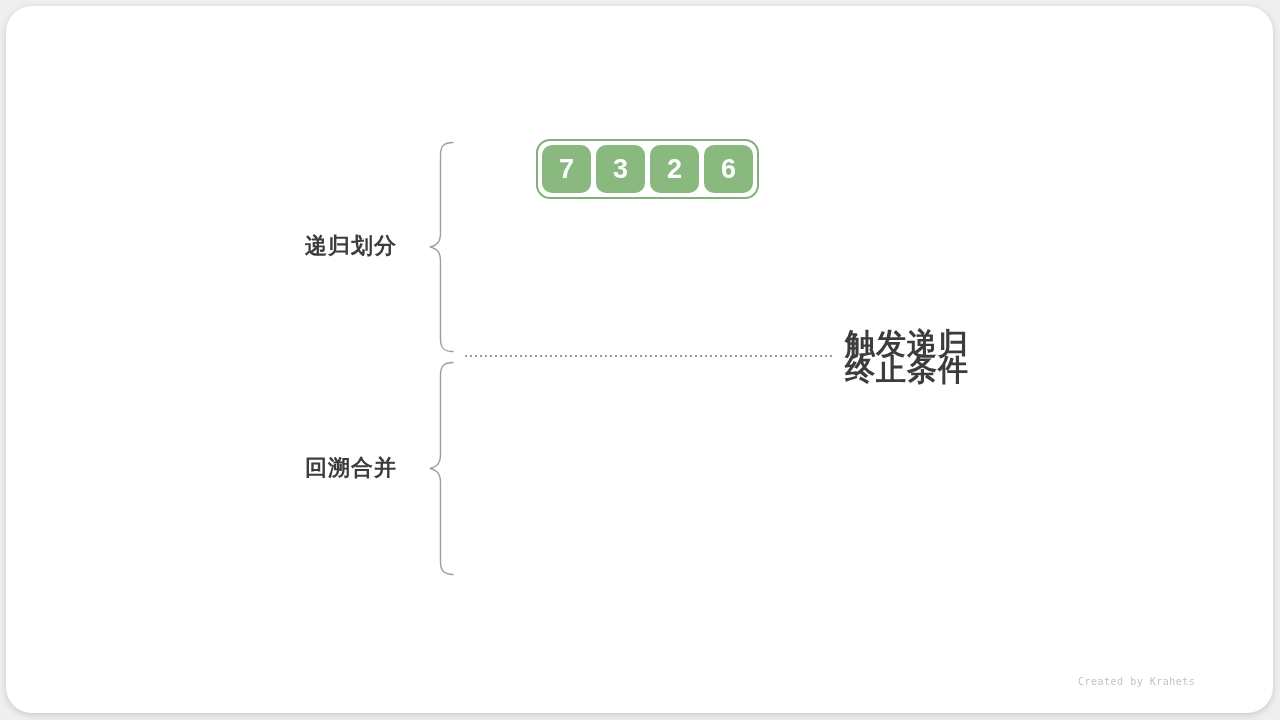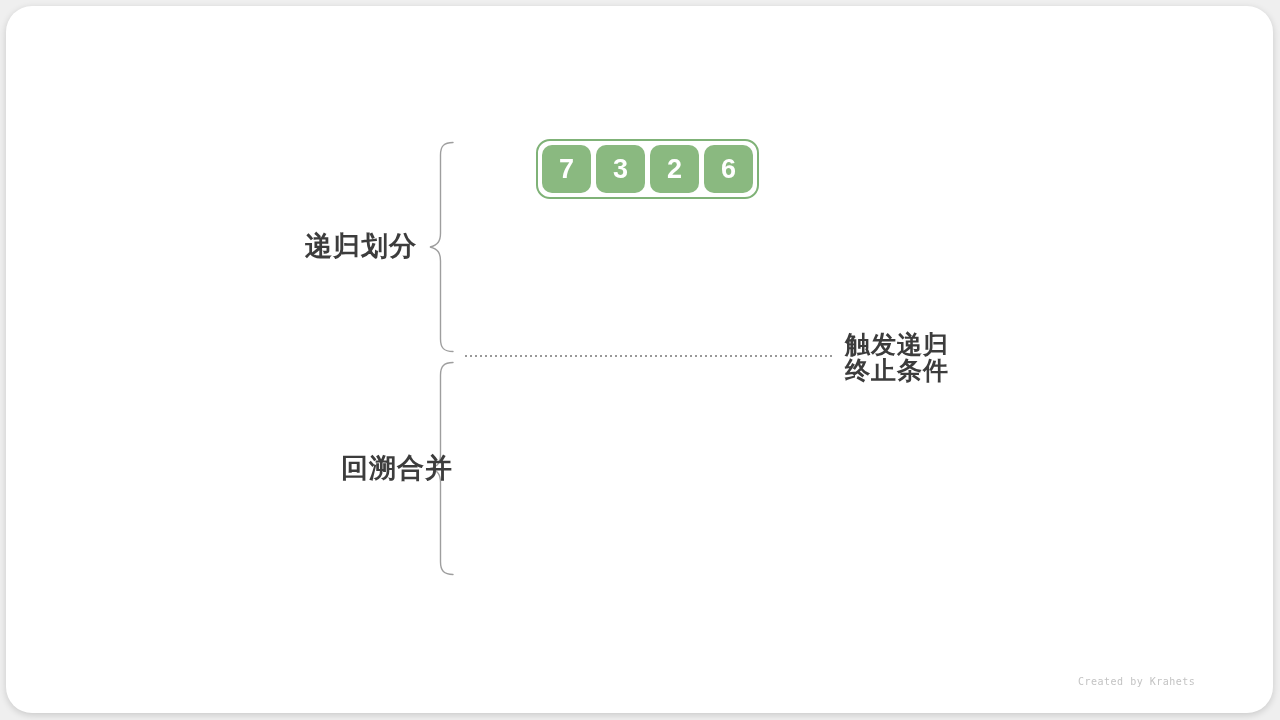--- a/index.html
+++ b/index.html
@@ -56,48 +56,48 @@
   .brace path {
     stroke: var(--brace-gray, #9e9e9e);
     stroke-width: 1.4px;
     fill: none;
     stroke-linecap: round;
   }
   .brace-top  { top: 135px; height: 212px; }
   .brace-bottom { top: 355px; height: 215px; }
   .side-label {
     position: absolute;
-    font-size: 27px;
+    font-size: 22px;
     font-weight: bold;
     color: var(--text-dark, #3c3c3c);
     letter-spacing: 1px;
     line-height: 24px;
     white-space: nowrap;
   }
   .label-divide { left: 299px; top: 228px; }
-  .label-merge  { left: 299px; top: 450px; margin-left: 36px; }
+  .label-merge  { left: 299px; top: 450px; }
   .dotted-line {
     position: absolute;
     left: 459px;
     top: 349px;
     width: 369px;
     height: 2px;
     background-image: repeating-linear-gradient(
       90deg,
       var(--dotted-gray, #999999) 0,
       var(--dotted-gray, #999999) 2px,
       transparent 2px,
       transparent 5px
     );
   }
   .trigger-label {
     position: absolute;
     left: 839px;
     top: 325px;
-    font-size: 25px;
+    font-size: 30px;
     font-weight: bold;
     color: var(--text-dark, #3c3c3c);
     line-height: 26px;
     letter-spacing: 1px;
     white-space: nowrap;
   }
   .footer {
     position: absolute;
     left: 1072px;
     top: 670px;

